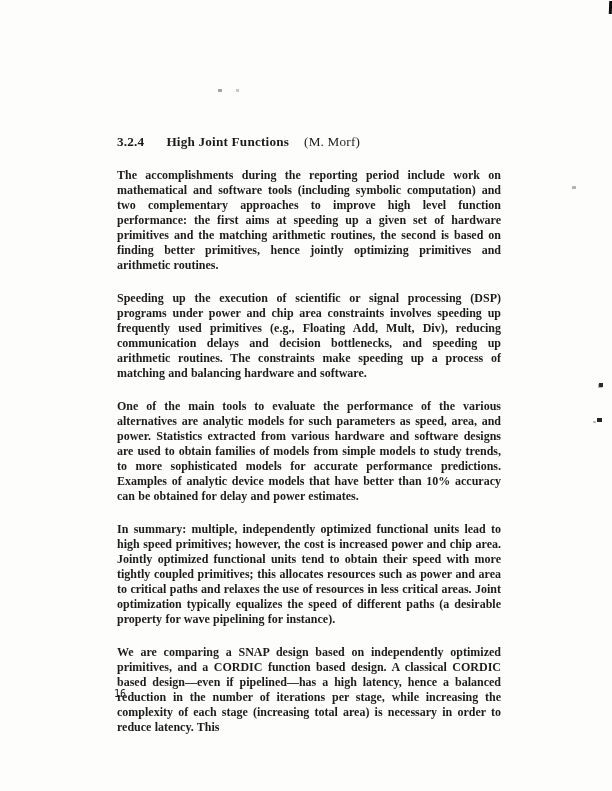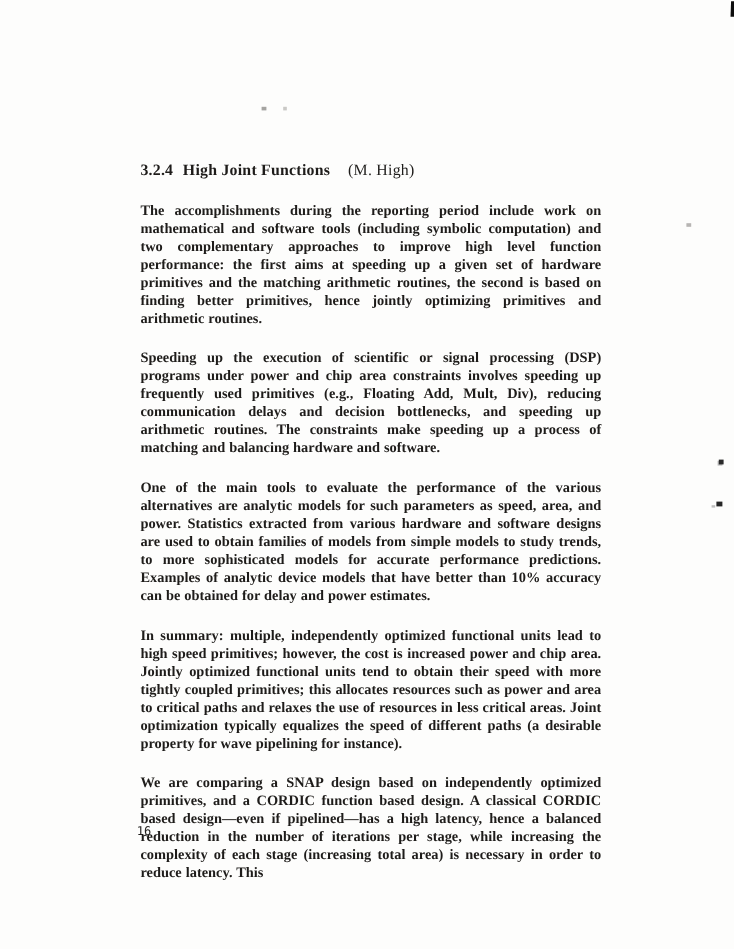--- a/index.html
+++ b/index.html
@@ -27,21 +27,21 @@
     width: 384px;
   }
   .section-heading {
     font-size: 13.2px;
     font-weight: bold;
     margin: 0 0 14px 0;
     letter-spacing: 0.2px;
     white-space: nowrap;
   }
   .section-heading .sec-num {
-    margin-right: 8px;
+    margin-right: 22px;
     text-align: center;
   }
   .section-heading .sec-author {
     font-weight: normal;
     margin-left: 15px;
   }
   .body-par {
     font-size: 12px;
     line-height: 15px;
     text-align: justify;
@@ -121,21 +121,21 @@
   <div class="artifact corner-mark"></div>
   <div class="artifact smudge-a"></div>
   <div class="artifact smudge-b"></div>
   <div class="artifact speck-a"></div>
   <div class="artifact speck-b"></div>
   <div class="artifact speck-c"></div>
 
   <div class="content">
 
     <h2 class="section-heading">
-      <span class="sec-num">3.2.4</span><span class="sec-title">High Joint Functions</span><span class="sec-author">(M. High)</span>
+      <span class="sec-num">3.2.4</span><span class="sec-title">High Joint Functions</span><span class="sec-author">(M. Morf)</span>
     </h2>
 
     <p class="body-par">The accomplishments during the reporting period include work on mathematical and software tools (including symbolic computation) and two complementary approaches to improve high level function performance: the first aims at speeding up a given set of hardware primitives and the matching arithmetic routines, the second is based on finding better primitives, hence jointly optimizing primitives and arithmetic routines.</p>
     <p class="body-par">Speeding up the execution of scientific or signal processing (DSP) programs under power and chip area constraints involves speeding up frequently used primitives (e.g., Floating Add, Mult, Div), reducing communication delays and decision bottlenecks, and speeding up arithmetic routines. The constraints make speeding up a process of matching and balancing hardware and software.</p>
     <p class="body-par">One of the main tools to evaluate the performance of the various alternatives are analytic models for such parameters as speed, area, and power. Statistics extracted from various hardware and software designs are used to obtain families of models from simple models to study trends, to more sophisticated models for accurate performance predictions. Examples of analytic device models that have better than 10% accuracy can be obtained for delay and power estimates.</p>
     <p class="body-par">In summary: multiple, independently optimized functional units lead to high speed primitives; however, the cost is increased power and chip area. Jointly optimized functional units tend to obtain their speed with more tightly coupled primitives; this allocates resources such as power and area to critical paths and relaxes the use of resources in less critical areas. Joint optimization typically equalizes the speed of different paths (a desirable property for wave pipelining for instance).</p>
     <p class="body-par">We are comparing a SNAP design based on independently optimized primitives, and a CORDIC function based design. A classical CORDIC based design—even if pipelined—has a high latency, hence a balanced reduction in the number of iterations per stage, while increasing the complexity of each stage (increasing total area) is necessary in order to reduce latency. This</p>
 
   </div>
 

